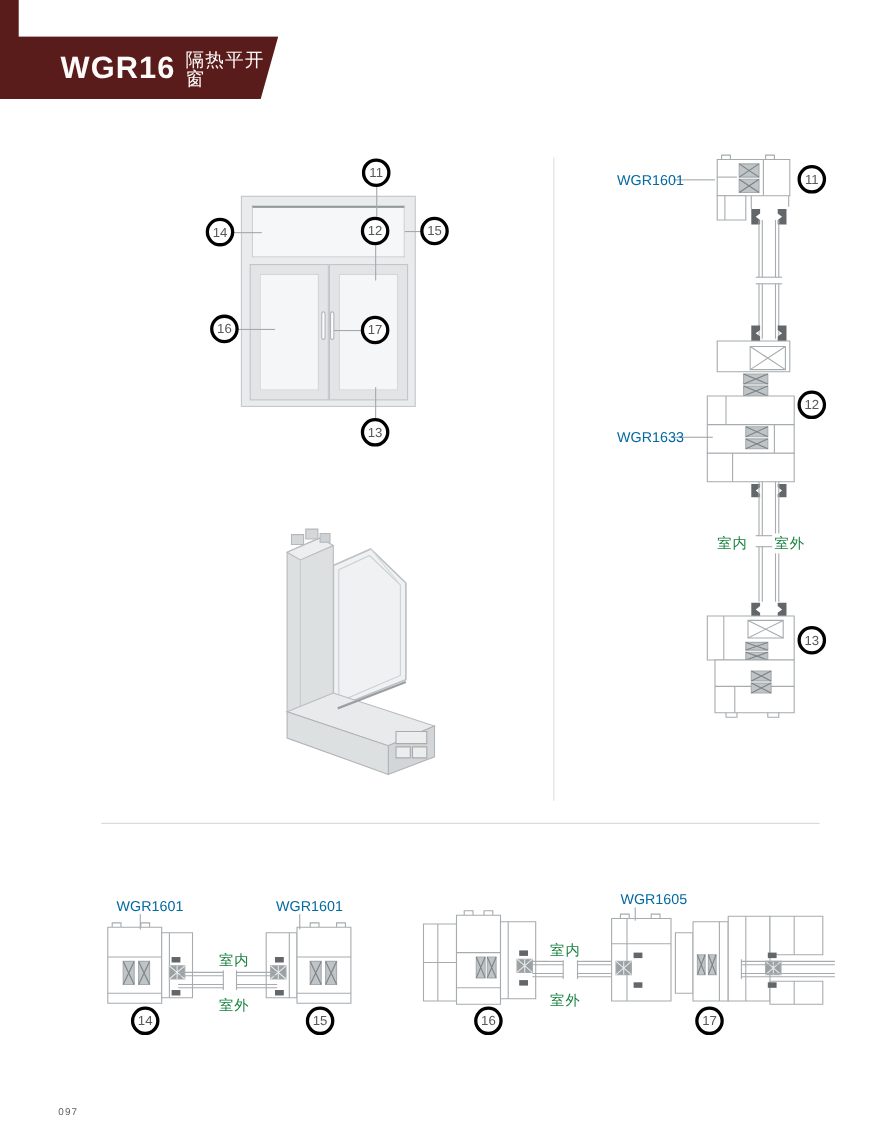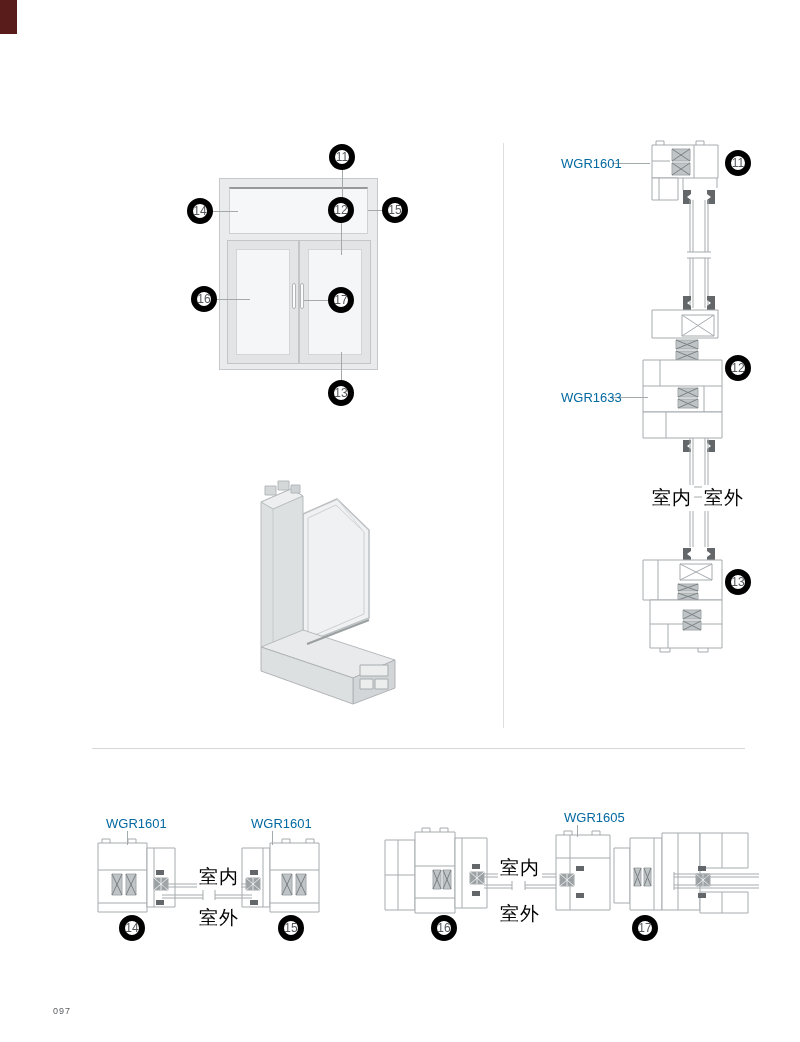--- a/index.html
+++ b/index.html
@@ -12,45 +12,49 @@
   .banner{
     position:absolute;left:0;top:33px;width:253px;height:57px;background:#5a1b1b;
     clip-path:polygon(0 0,253px 0,237px 57px,0 57px);
     display:flex;align-items:center;padding-left:55px;box-sizing:border-box;gap:9px;
   }
   .banner .code{color:#fdfbf9;font-size:28px;font-weight:bold;letter-spacing:1px;line-height:1;}
   .banner .name{color:#fdfbf9;font-size:17px;letter-spacing:1px;margin-top:3px;line-height:1;}
   .leader{position:absolute;background:#a4a9ac;}
   .callout{
     position:absolute;width:26px;height:26px;border-radius:50%;
-    border:6px solid #000000;background:#ffffff;color:#54585c;
+    border:3px solid #000000;background:#ffffff;color:#54585c;
     font-size:12px;display:flex;align-items:center;justify-content:center;
     box-sizing:border-box;z-index:6;
   }
   .plabel{position:absolute;color:#0369a1;font-size:13px;white-space:nowrap;z-index:5;}
-  .cnlabel{position:absolute;color:#000000;font-size:19px;letter-spacing:1px;white-space:nowrap;z-index:5;background:#ffffff;padding:0 2px;}
+  .cnlabel{position:absolute;color:#15803d;font-size:13px;letter-spacing:1px;white-space:nowrap;z-index:5;background:#ffffff;padding:0 2px;}
   
   .elev-frame{position:absolute;left:219px;top:178px;width:159px;height:192px;background:#e9ebec;border:1px solid #c6c9cb;box-sizing:border-box;}
   .elev-transom{position:absolute;left:229px;top:187px;width:139px;height:47px;background:#f6f7f8;border:1px solid #ced1d2;border-top:2px solid #95999b;box-sizing:border-box;}
   .elev-sash{position:absolute;width:72px;height:124px;background:#e2e4e5;border:1px solid #c3c6c8;box-sizing:border-box;}
   .elev-glass{position:absolute;width:54px;height:106px;background:#f5f6f7;border:1px solid #d3d5d6;box-sizing:border-box;}
   .handle{position:absolute;width:4px;height:26px;background:#fbfcfc;border:1px solid #b2b6b8;border-radius:2px;box-sizing:border-box;z-index:4;}
   
   .vdivider{position:absolute;left:503px;top:143px;width:1px;height:585px;background:#dcdee0;}
   .hdivider{position:absolute;left:92px;top:748px;width:653px;height:1px;background:#d6d8da;}
   .pagenum{position:absolute;left:53px;top:1006px;font-size:9px;font-weight:normal;letter-spacing:1px;color:#5b5e61;}
   svg{position:absolute;overflow:visible;}
   svg *{vector-effect:non-scaling-stroke;}
 </style>
 </head>
 <body>
 
 <div id="page">
 
   <div class="corner-tab"></div>
+  <div class="banner">
+    <span class="code">WGR16</span>
+    <span class="name">隔热平开窗</span>
+  </div>
 
   <div>
     <div class="elev-frame"></div>
     <div class="elev-transom"></div>
     <div class="elev-sash" style="left:227px;top:240px;"></div>
     <div class="elev-glass" style="left:236px;top:249px;"></div>
     <div class="elev-sash" style="left:299px;top:240px;"></div>
     <div class="elev-glass" style="left:308px;top:249px;"></div>
     <div class="handle" style="left:292px;top:283px;"></div>
     <div class="handle" style="left:300px;top:283px;"></div>

